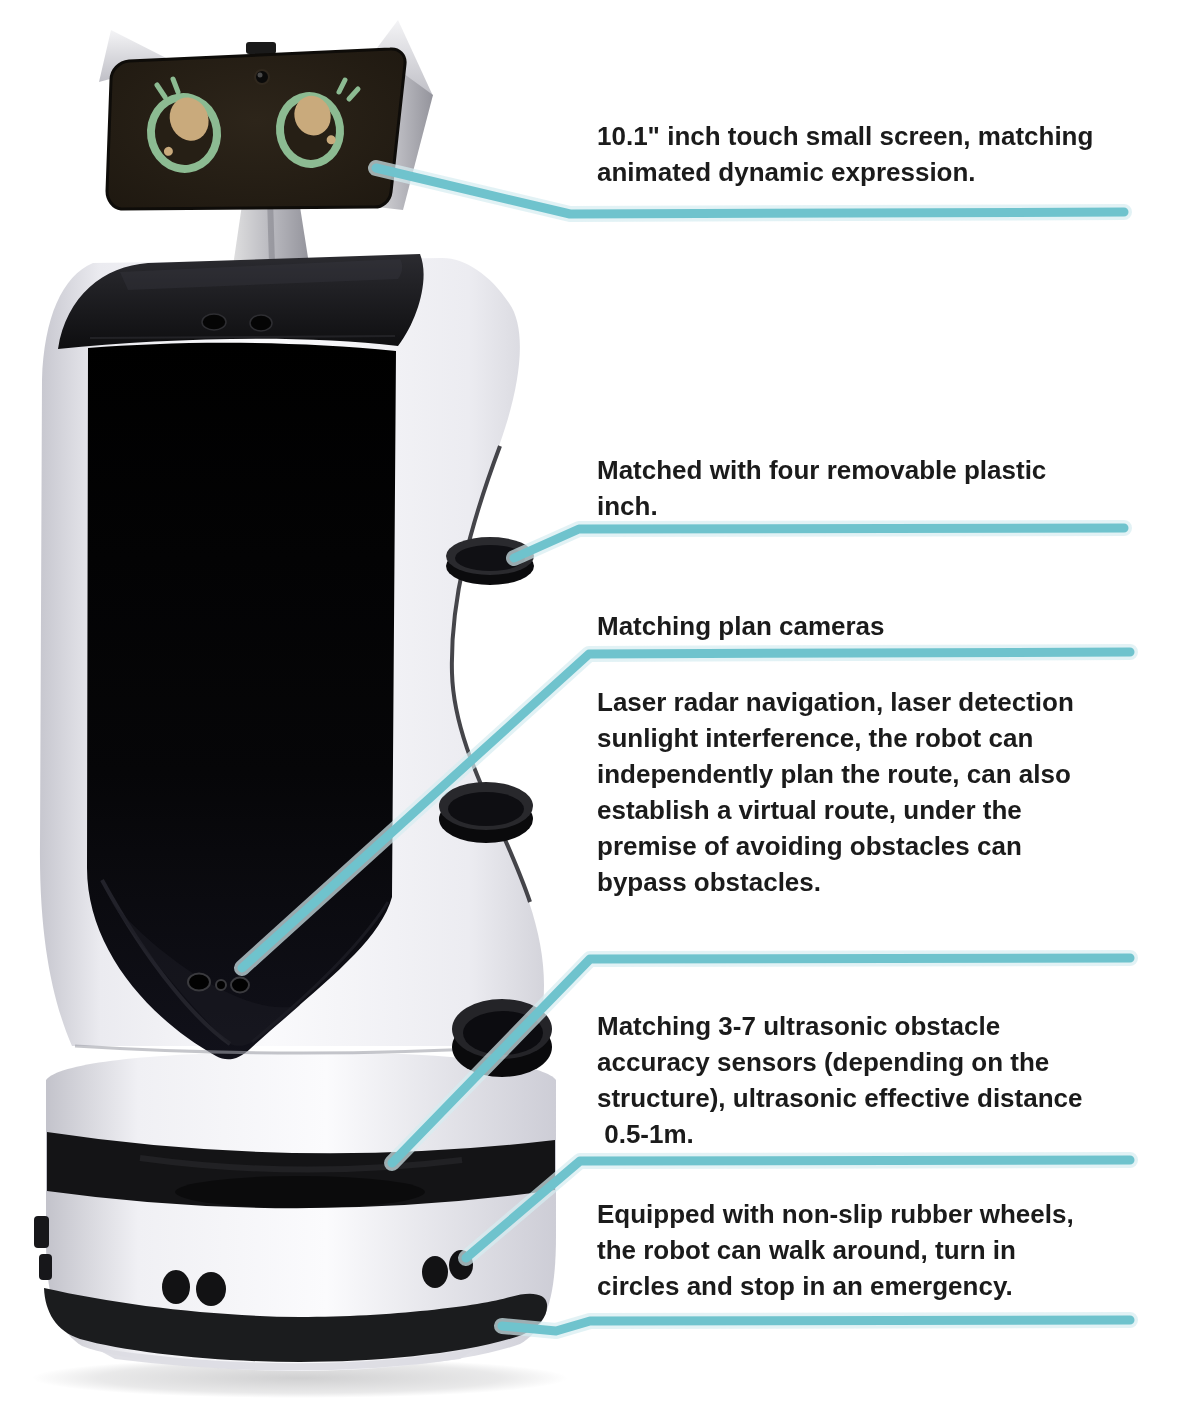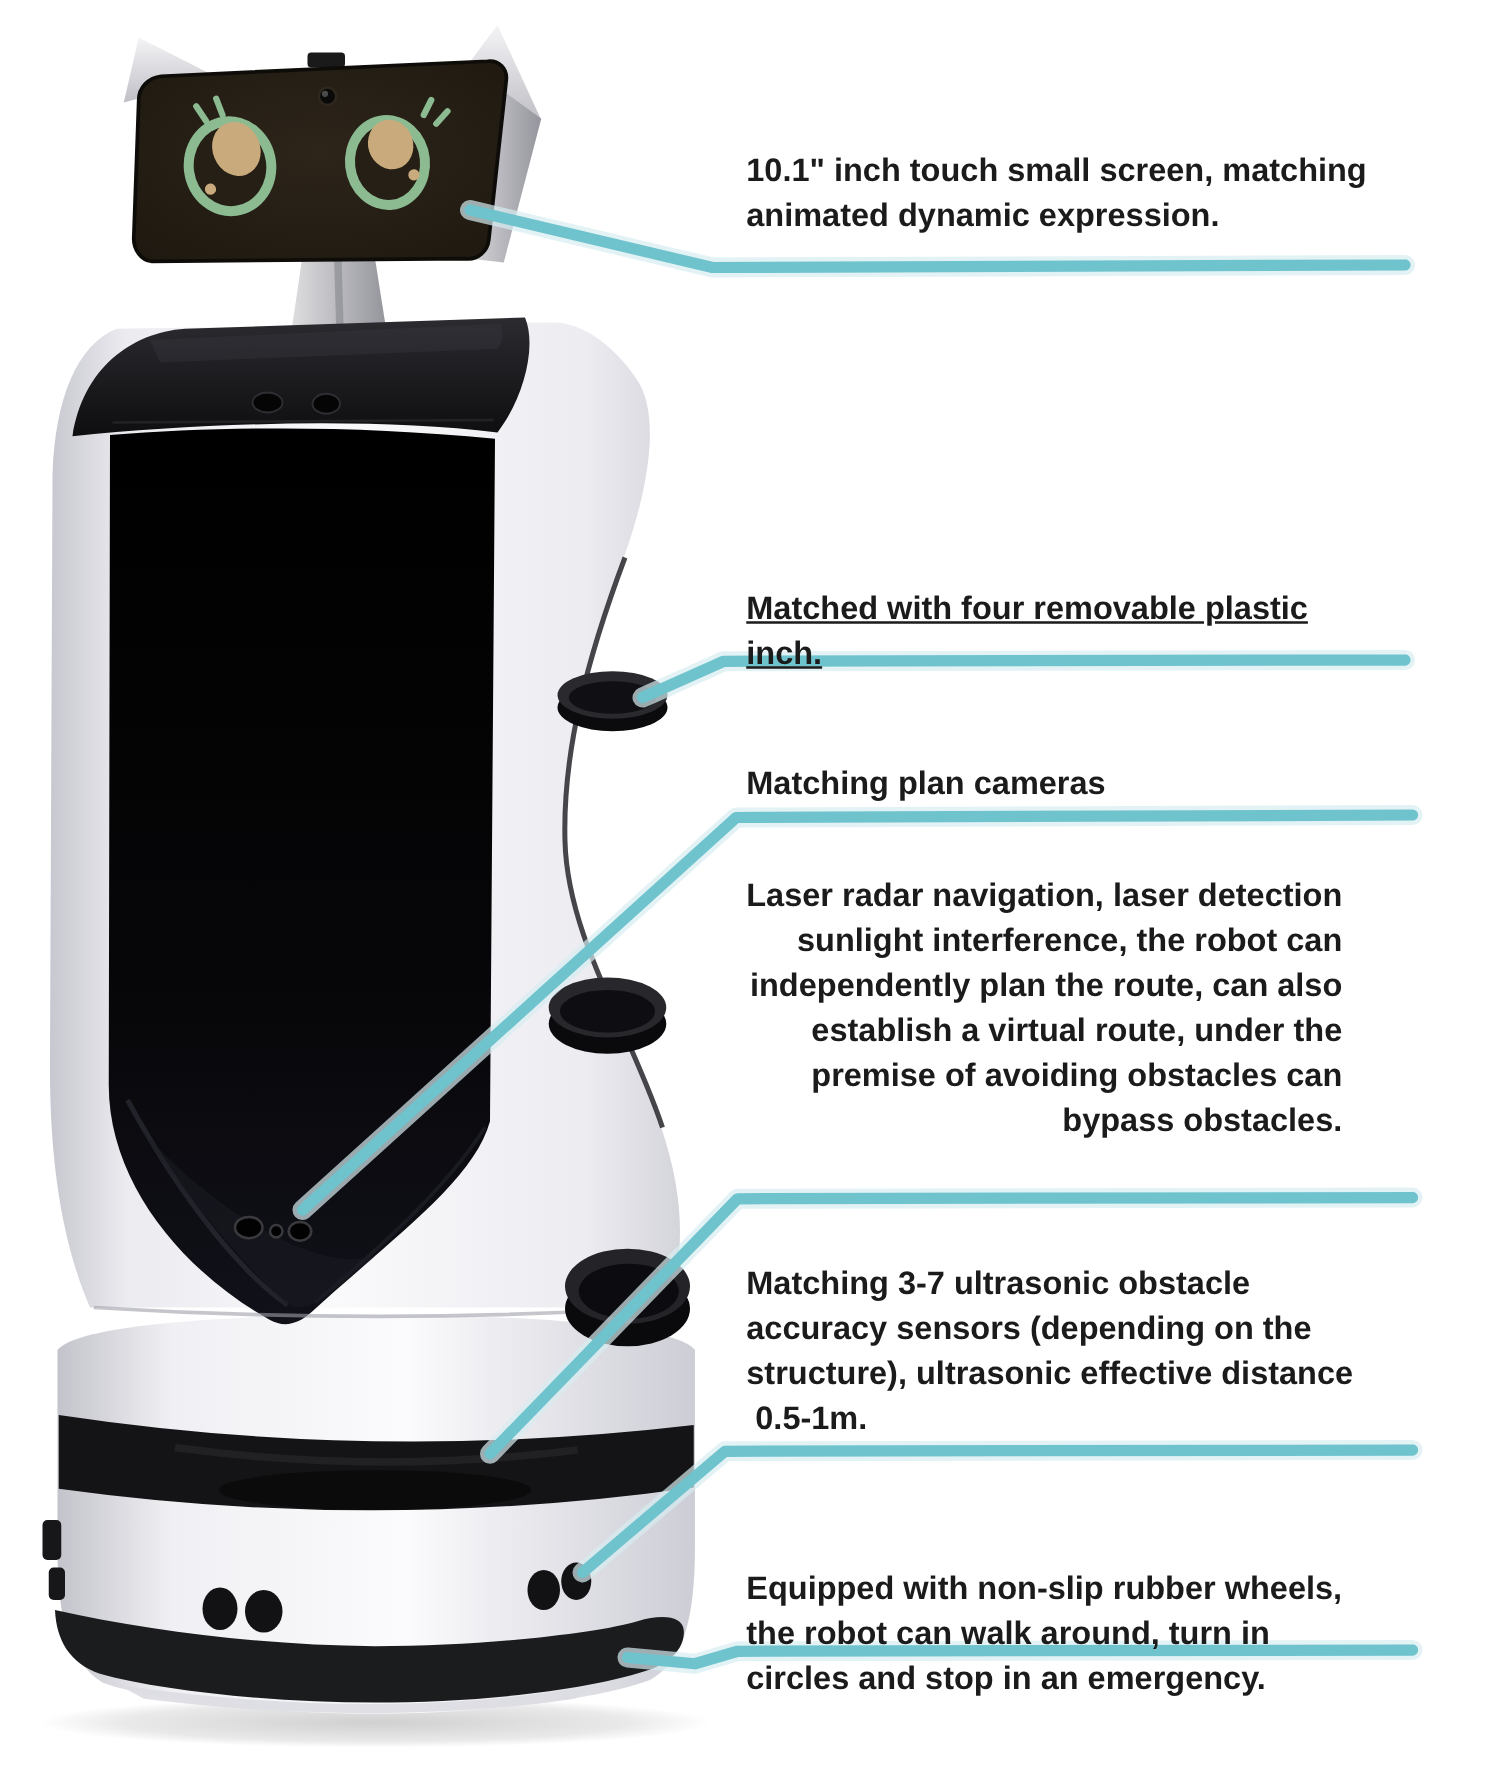--- a/index.html
+++ b/index.html
@@ -15,25 +15,25 @@
     position:absolute;
     left:597px;
     color:#1b1b1b;
     font-size:26px;
     font-weight:700;
     line-height:36px;
     letter-spacing:0px;
   }
   .ann-line{white-space:pre;}
   #ann-1{top:118px;}
-  #ann-2{top:468px;text-decoration:underline;}
+  #ann-2{top:452px;}
   #ann-3{top:608px;}
-  #ann-4{top:698px;text-align:right;}
+  #ann-4{top:684px;}
   #ann-5{top:1008px;}
-  #ann-6{top:1252px;}
+  #ann-6{top:1196px;}
 </style>
 </head>
 <body>
 
 <div id="canvas">
 
   <svg id="robot-svg" viewBox="0 0 1192 1422" xmlns="http://www.w3.org/2000/svg">
     <defs>
       <linearGradient id="bodyGrad" x1="0" y1="0" x2="1" y2="0">
         <stop offset="0" stop-color="#c7c7cf"></stop>

